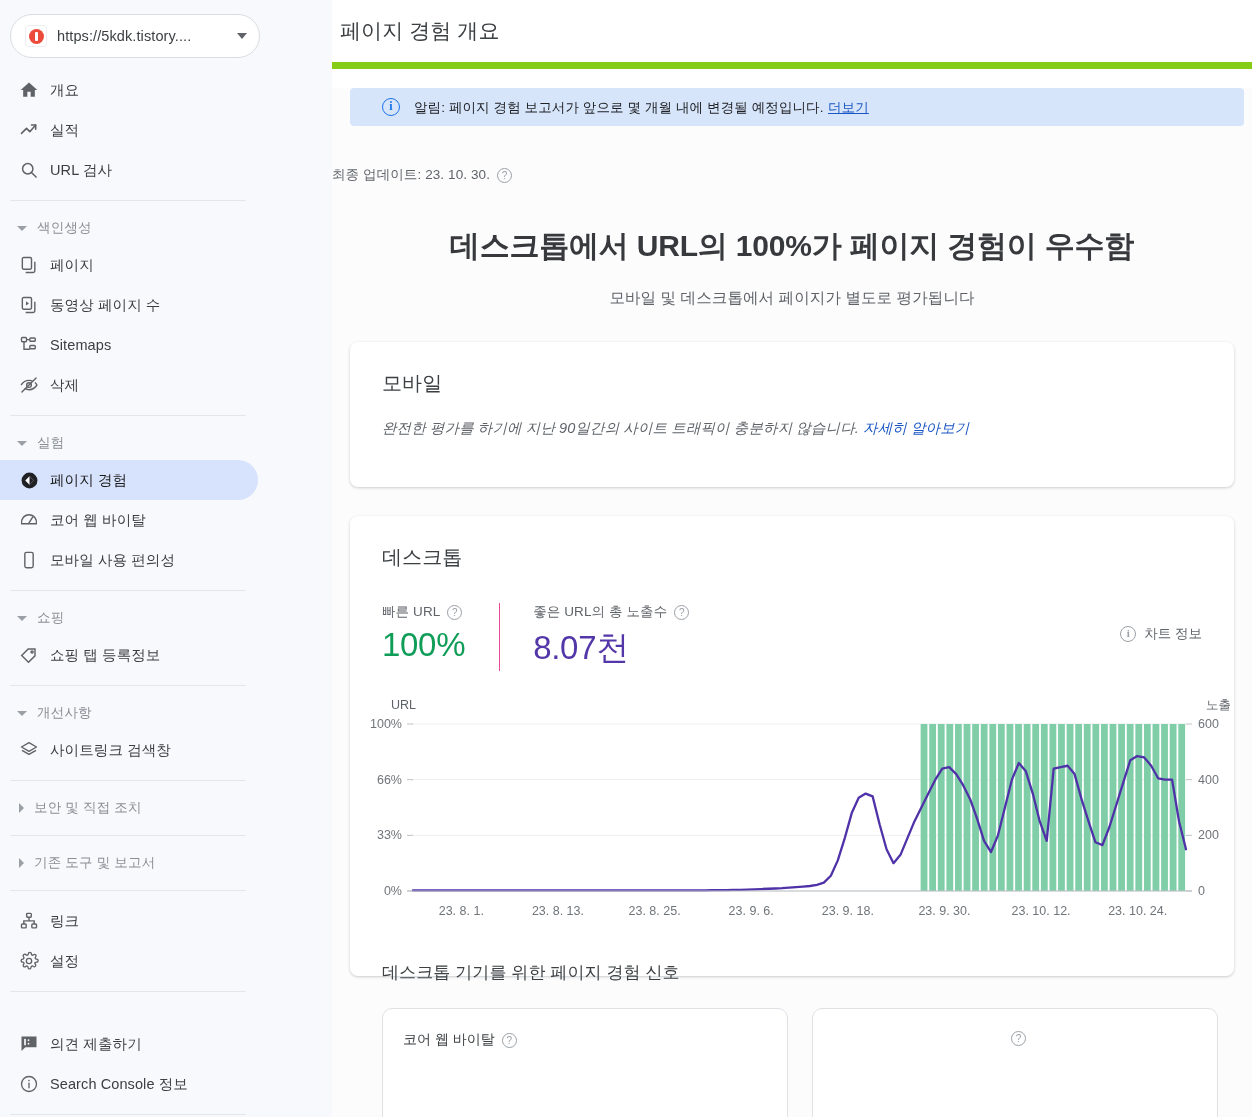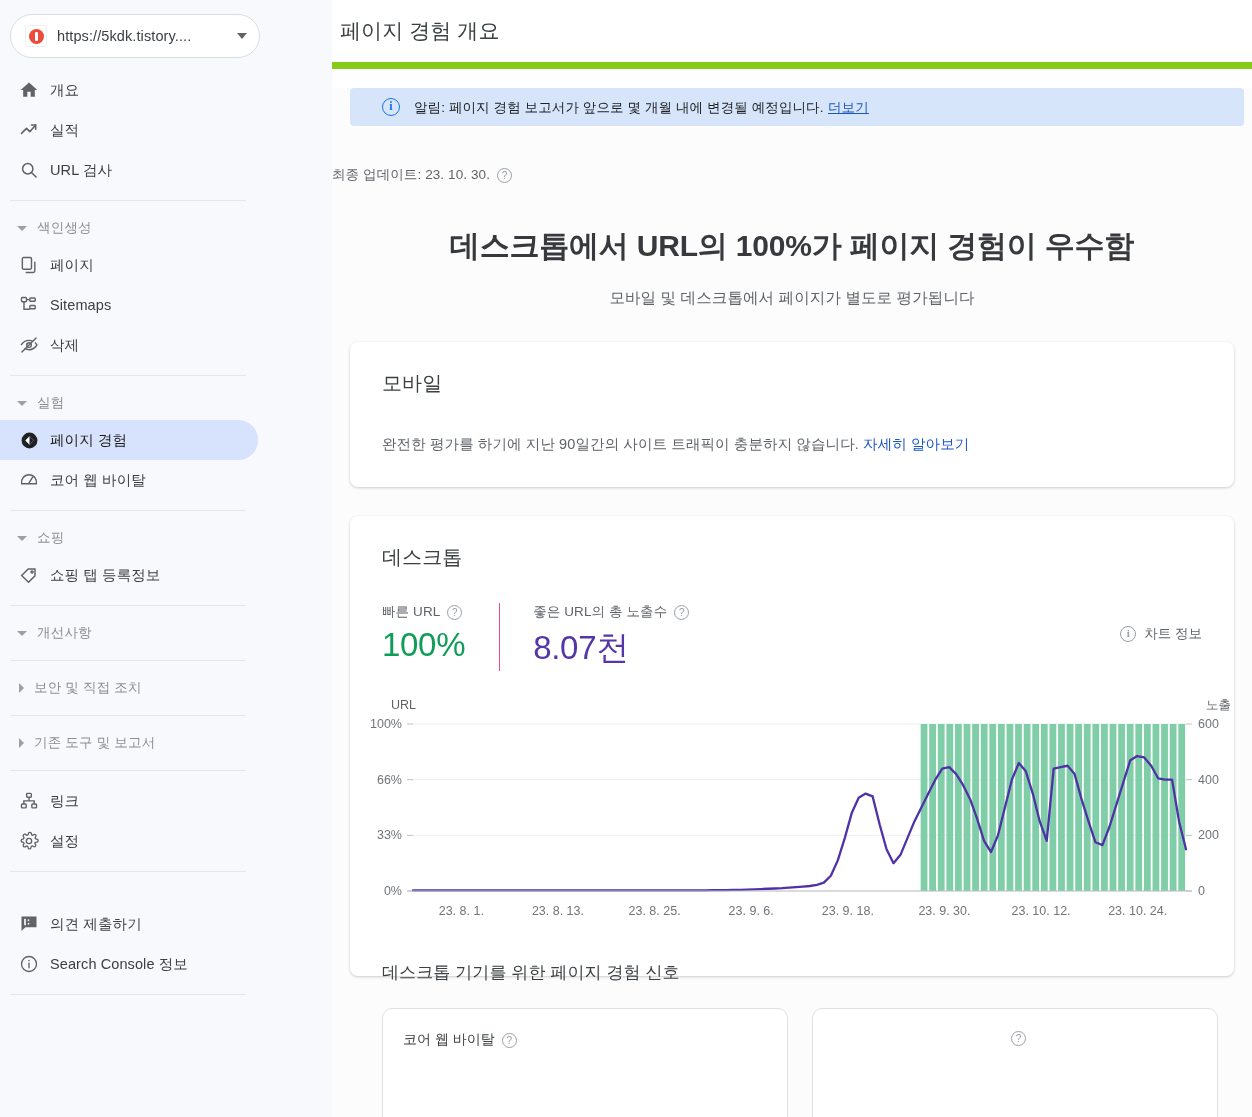--- a/index.html
+++ b/index.html
@@ -158,21 +158,21 @@
   }
 
   .card {
     margin: 0 18px 0 18px;
     background: #fff;
     border-radius: 8px;
     box-shadow: 0 1px 2px rgba(60,64,67,.16), 0 1px 3px 1px rgba(60,64,67,.07);
   }
   .card.mobile { margin-top: 33px; height: 145px; padding: 28px 32px 0 32px; }
   .card-title { font-size: 20px; color: #3c4043; letter-spacing: .1px; }
-  .card-desc { font-size: 14.5px; color: #5f6368; margin-top: 38px; letter-spacing: .1px; }
+  .card-desc { font-size: 14.5px; color: #5f6368; margin-top: 22px; letter-spacing: .1px; font-style: italic; }
   .card-link { color: #1a56c4; cursor: pointer; }
 
   .card.desktop { margin-top: 29px; padding: 28px 0 0 0; height: 460px; }
   .desktop-head { padding: 0 32px; }
 
   .metrics {
     display: flex; align-items: flex-start;
     margin-top: 32px; padding: 0 32px;
     position: relative;
   }
@@ -267,20 +267,30 @@
       <div class="nav-item">
         <span class="nav-ico">
             <svg width="20" height="20" viewBox="0 0 24 24" fill="none" stroke="currentColor" stroke-width="1.7">
               <rect x="4" y="3" width="11" height="14" rx="1.6"></rect>
               <path d="M8 21h9a2 2 0 0 0 2-2V8"></path>
             </svg>
           </span>
         <span class="nav-label">페이지</span>
       </div>
 
+      <div class="nav-item">
+        <span class="nav-ico">
+            <svg width="20" height="20" viewBox="0 0 24 24" fill="none" stroke="currentColor" stroke-width="1.7">
+              <rect x="4" y="3" width="11" height="14" rx="1.6"></rect>
+              <path d="M8 21h9a2 2 0 0 0 2-2V8"></path>
+              <polygon points="8.4,7.6 12,10.1 8.4,12.6" fill="currentColor" stroke="none"></polygon>
+            </svg>
+          </span>
+        <span class="nav-label">동영상 페이지 수</span>
+      </div>
 
       <div class="nav-item">
         <span class="nav-ico">
             <svg width="20" height="20" viewBox="0 0 24 24" fill="none" stroke="currentColor" stroke-width="1.7">
               <rect x="3" y="3" width="6" height="5" rx="1"></rect>
               <rect x="13" y="3.5" width="6.5" height="4" rx="1"></rect>
               <rect x="13" y="12.5" width="6.5" height="4" rx="1"></rect>
               <path d="M6 8v9h7M9 5.5h4"></path>
             </svg>
           </span>
@@ -320,20 +330,28 @@
       <div class="nav-item">
         <span class="nav-ico">
             <svg width="20" height="20" viewBox="0 0 24 24" fill="none" stroke="currentColor" stroke-width="1.7">
               <path d="M3.2 16.5a9 9 0 1 1 17.6 0z"></path>
               <line x1="12" y1="15.5" x2="16.4" y2="8.6" stroke-linecap="round"></line>
             </svg>
           </span>
         <span class="nav-label">코어 웹 바이탈</span>
       </div>
 
+      <div class="nav-item">
+        <span class="nav-ico">
+            <svg width="20" height="20" viewBox="0 0 24 24" fill="none" stroke="currentColor" stroke-width="1.7">
+              <rect x="7" y="2.8" width="10" height="18.4" rx="2"></rect>
+            </svg>
+          </span>
+        <span class="nav-label">모바일 사용 편의성</span>
+      </div>
 
       <div class="nav-sep"></div>
 
       <div class="nav-group">
         <span class="grp-tri-down"></span>
         <span class="nav-group-label">쇼핑</span>
       </div>
 
       <div class="nav-item">
         <span class="nav-ico">
@@ -345,20 +363,29 @@
         <span class="nav-label">쇼핑 탭 등록정보</span>
       </div>
 
       <div class="nav-sep"></div>
 
       <div class="nav-group">
         <span class="grp-tri-down"></span>
         <span class="nav-group-label">개선사항</span>
       </div>
 
+      <div class="nav-item">
+        <span class="nav-ico">
+            <svg width="20" height="20" viewBox="0 0 24 24" fill="none" stroke="currentColor" stroke-width="1.7" stroke-linejoin="round">
+              <polygon points="12,3.2 21,8.4 12,13.6 3,8.4"></polygon>
+              <polyline points="3.6,12.4 12,17.3 20.4,12.4"></polyline>
+            </svg>
+          </span>
+        <span class="nav-label">사이트링크 검색창</span>
+      </div>
 
       <div class="nav-sep"></div>
 
       <div class="nav-group">
         <span class="grp-tri-right"></span>
         <span class="nav-group-label">보안 및 직접 조치</span>
       </div>
 
       <div class="nav-sep"></div>
 

